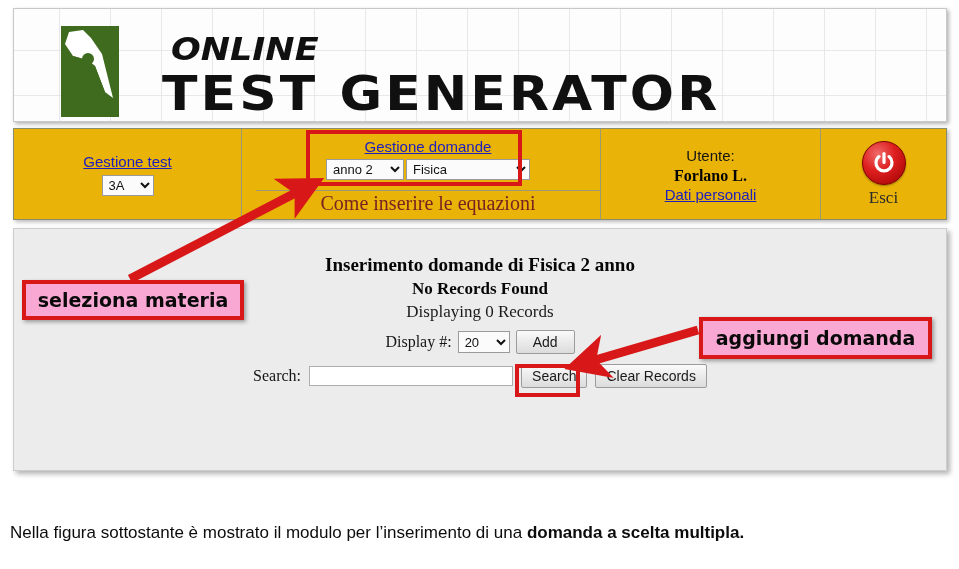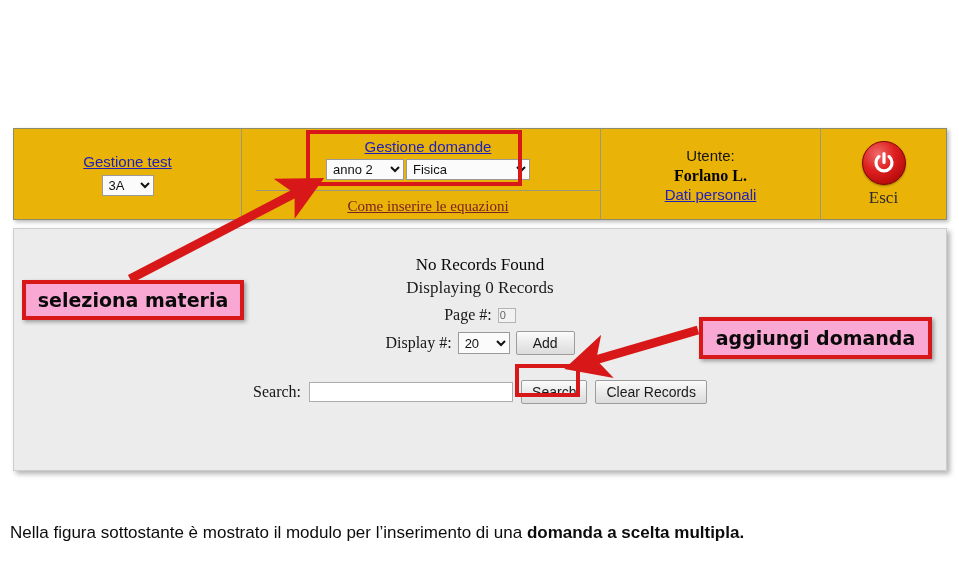--- a/index.html
+++ b/index.html
@@ -110,22 +110,21 @@
   .navlink {
     color: #2020bb;
     text-decoration: underline;
     font-size: 15px;
     font-family: "Liberation Sans", sans-serif;
     white-space: nowrap;
     cursor: pointer;
   }
   .navlink-maroon {
     color: #7a2222;
-    text-decoration: underline;
-    font-size: 15px;
+    font-size: 20px;
     font-family: "Liberation Serif", serif;
     white-space: nowrap;
     cursor: pointer;
   }
 
   select.ui-select {
     font-family: "Liberation Sans", sans-serif;
     font-size: 13px;
     color: #111;
     background: #fbfbfb;
@@ -210,21 +209,21 @@
   }
   #page-title {
     font-family: "Liberation Serif", serif;
     font-weight: 700;
     font-size: 19px;
     color: #060606;
     line-height: 24px;
   }
   #records-status {
     font-family: "Liberation Serif", serif;
-    font-weight: 400;
+    font-weight: 700;
     font-size: 17px;
     color: #060606;
     line-height: 23px;
   }
   #records-count {
     font-family: "Liberation Serif", serif;
     font-size: 17px;
     color: #1a1a1a;
     line-height: 23px;
   }
@@ -270,21 +269,21 @@
   #search-input {
     width: 204px;
     height: 20px;
     border: 1px solid #adadad;
     background: #ffffff;
     font-family: "Liberation Sans", sans-serif;
     font-size: 13px;
     padding: 0 3px;
     box-sizing: border-box;
   }
-  #search-row { gap: 8px; margin-top: 25px; }
+  #search-row { gap: 8px; margin-top: 10px; }
 
   
   .hl-box {
     position: absolute;
     border: 4px solid #d81818;
     box-sizing: border-box;
     pointer-events: none;
   }
   #hl-domande { left: 306px; top: 130px; width: 216px; height: 56px; }
   #hl-add     { left: 515px; top: 364px; width: 65px;  height: 33px; }
@@ -326,20 +325,31 @@
     line-height: 24px;
     white-space: nowrap;
   }
   #caption-bold { font-weight: 700; }
 </style>
 </head>
 <body>
 
 <div id="app-window">
 
+  <div id="header-banner">
+    <div id="logo-mark">
+      <svg width="58" height="91" viewBox="0 0 58 91" aria-hidden="true">
+        <path d="M8 6 L22 4 L30 12 L41 28 L52 72 L44 66 L34 40 L26 34 L12 30 L4 18 Z" fill="#ffffff"></path>
+        <path d="M12 30 L26 34 L34 40 L44 66 L30 48 Z" fill="#3f6b1f"></path>
+        <circle cx="27" cy="33" r="6" fill="#3f6b1f"></circle>
+      </svg>
+    </div>
+    <div class="wordmark" id="wordmark-online">ONLINE</div>
+    <div class="wordmark" id="wordmark-main">TEST GENERATOR</div>
+  </div>
 
   <div id="nav-strip">
 
     <div class="nav-cell" id="nav-cell-test">
       <span class="navlink">Gestione test</span>
       <select class="ui-select" id="select-classe">
         <option>3A</option>
       </select>
     </div>
 
@@ -373,27 +383,24 @@
           <path d="M7 5.6 A8 8 0 1 0 17 5.6" stroke="#ffffff" stroke-width="3.2" fill="none" stroke-linecap="round"></path>
           <line x1="12" y1="2.5" x2="12" y2="11.5" stroke="#ffffff" stroke-width="3.2" stroke-linecap="round"></line>
         </svg>
       </div>
       <span id="exit-label">Esci</span>
     </div>
   </div>
 
   <div id="content-panel">
     <div id="records-block">
+      <div id="page-title">Inserimento domande di Fisica 2 anno</div>
       <div id="records-status">No Records Found</div>
       <div id="records-count">Displaying 0 Records</div>
 
-      <div class="form-row">
-        <span>Page #:</span>
-        <input id="page-num-input" type="text" readonly="" value="0" style="">
-      </div>
 
       <div class="form-row">
         <span>Display #:</span>
         <select class="ui-select" id="select-display">
           <option>20</option>
         </select>
         <button class="ui-button" id="btn-add">Add</button>
       </div>
 
       <div class="form-row" id="search-row">

